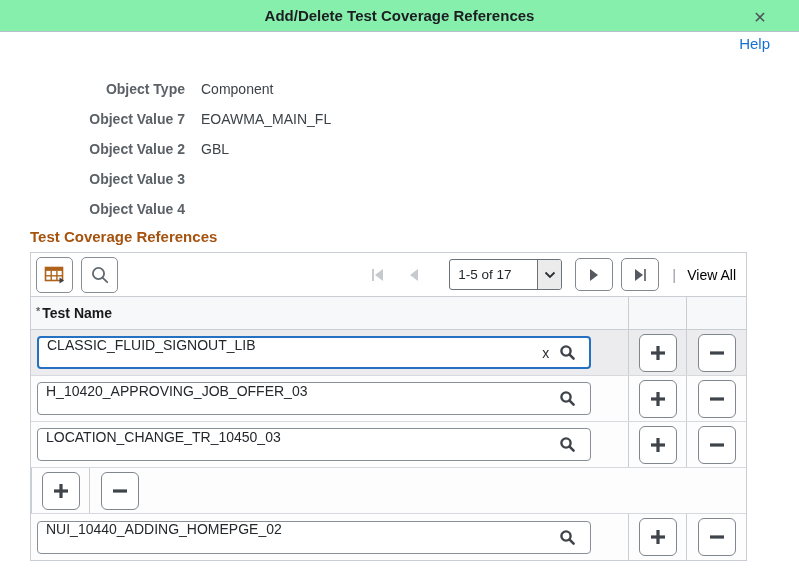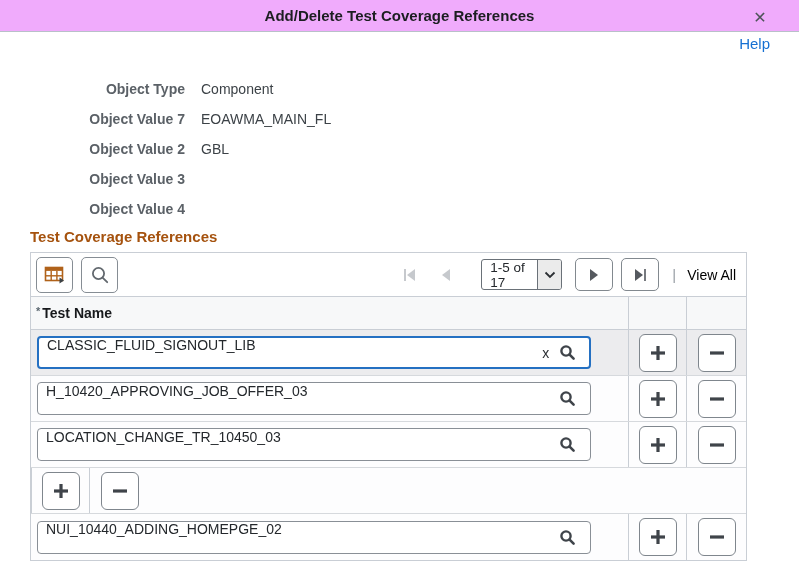--- a/index.html
+++ b/index.html
@@ -8,21 +8,21 @@
     font-family:"Liberation Sans", sans-serif;
     background:#ffffff;
     position:relative;
     overflow:hidden;
     color:#33383d;
   }
 
   
   .titlebar {
     position:absolute; left:0; top:0; width:799px; height:32px;
-    background:#f0abfc; border-bottom:1px solid #b9c0c9;
+    background:#86efac; border-bottom:1px solid #b9c0c9;
     display:flex; align-items:center; justify-content:center;
   }
   .titlebar .title { font-weight:bold; font-size:15px; color:#1c1e21; }
   .close-btn {
     position:absolute; right:28px; top:6px; width:22px; height:22px;
     display:flex; align-items:center; justify-content:center;
     font-size:16px; color:#4d5359; cursor:pointer; background:none; border:none;
     font-family:"Liberation Sans", sans-serif;
   }
 
@@ -63,21 +63,21 @@
   }
   .toolbar-spacer { flex:1; }
 
   .pager { display:flex; align-items:center; }
   .pager-arrow-disabled {
     border:none; background:none; padding:0;
     display:flex; align-items:center; justify-content:center;
     width:22px; height:22px; margin-right:14px; cursor:default;
   }
   .pager-select {
-    display:flex; align-items:stretch; height:31px; width:81px;
+    display:flex; align-items:stretch; height:31px; width:113px;
     border:1px solid #6a7178; border-radius:3px; background:#fff;
     margin-left:10px; margin-right:13px; cursor:pointer; overflow:hidden;
   }
   .pager-select .sel-text {
     flex:1; font-size:13.5px; color:#24282c; display:flex; align-items:center;
     padding-left:8px;
   }
   .pager-select .sel-arrow {
     width:24px; background:#ebebeb; border-left:1px solid #6a7178;
     display:flex; align-items:center; justify-content:center;

